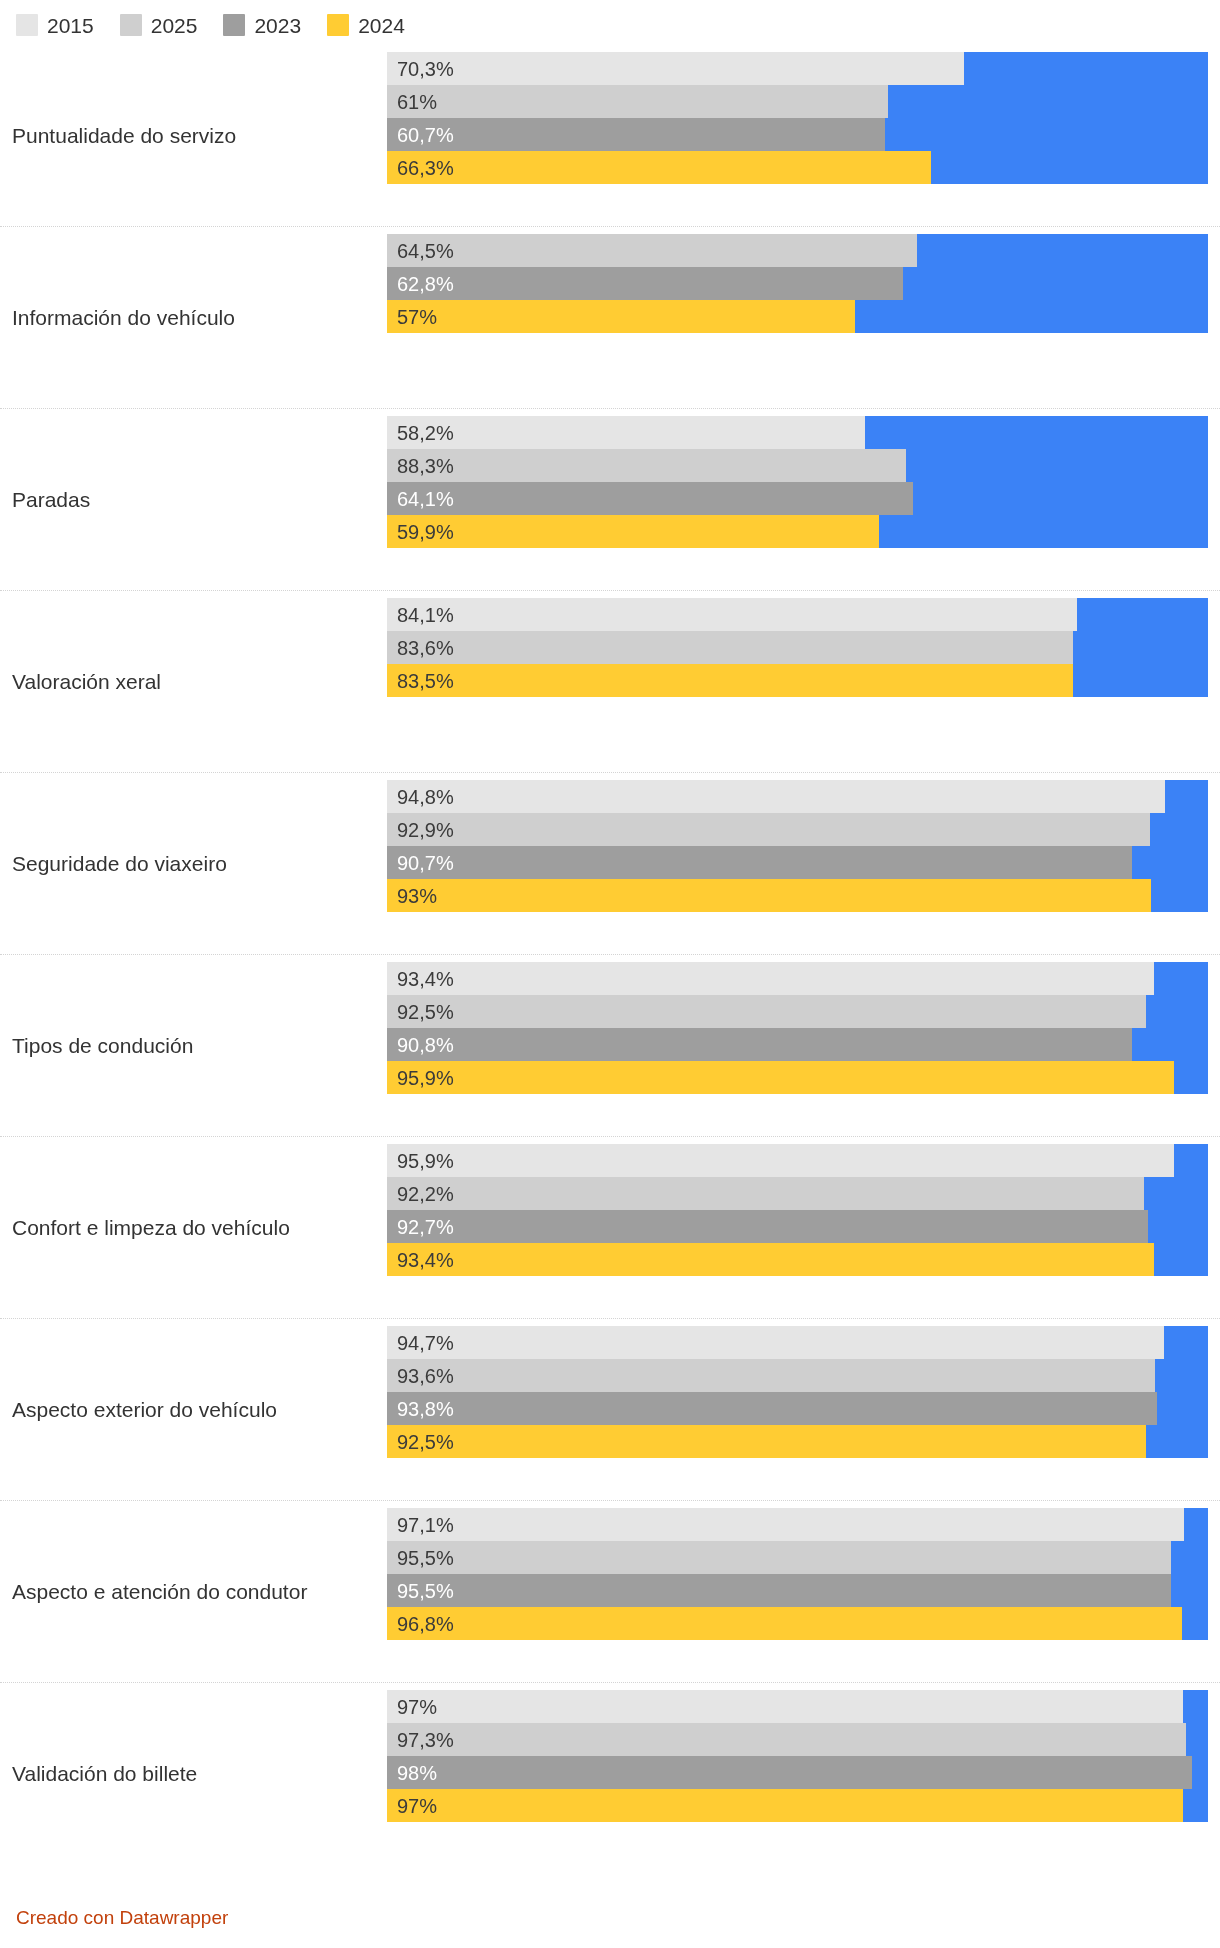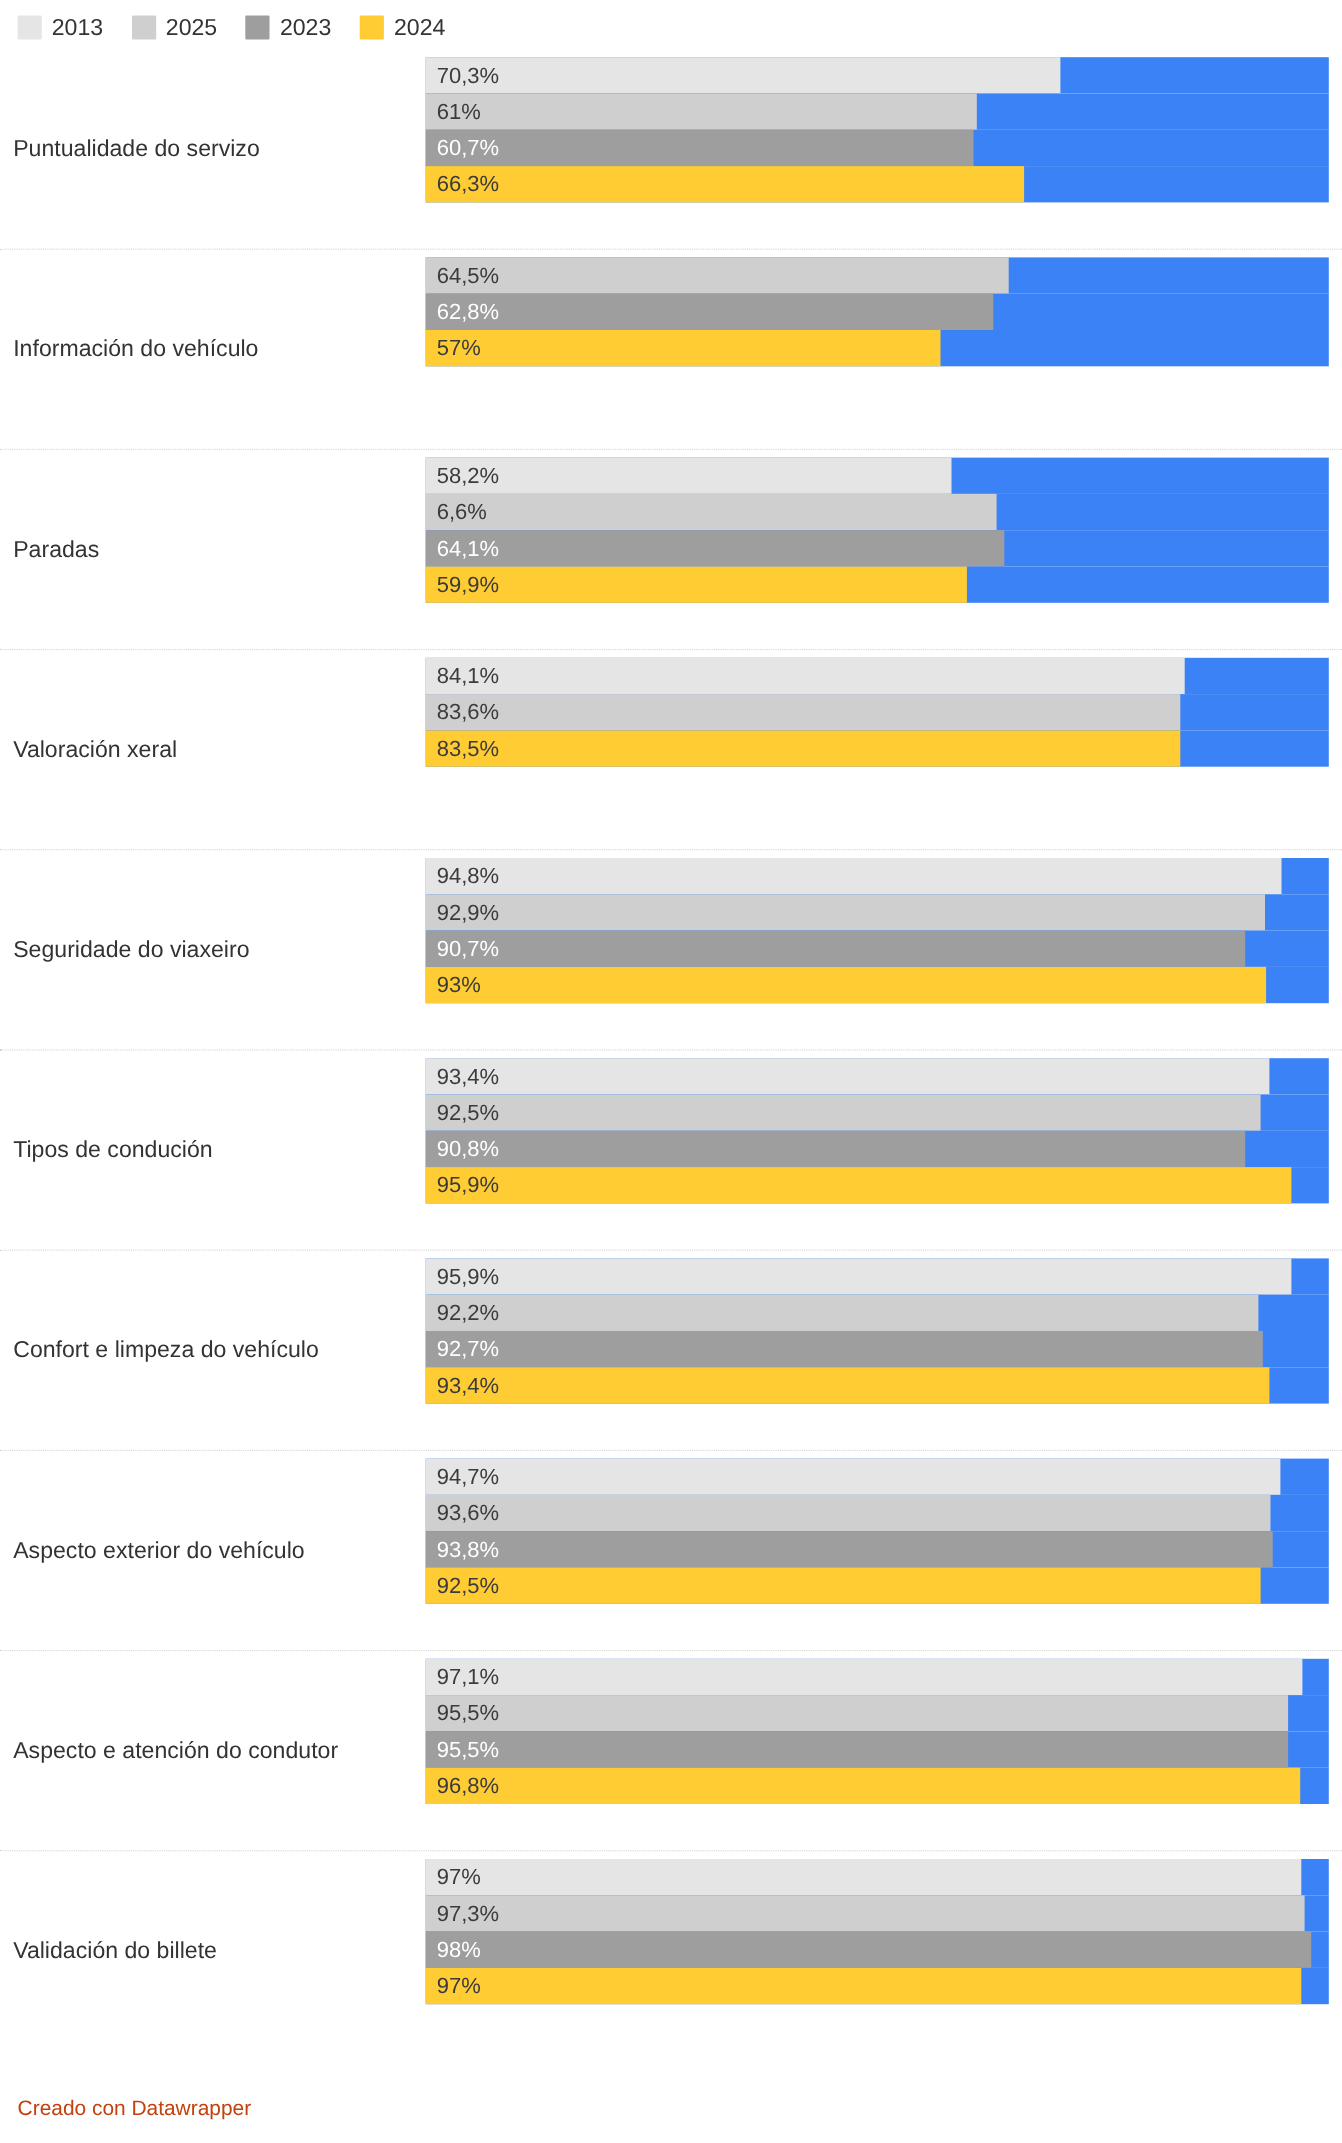--- a/index.html
+++ b/index.html
@@ -121,21 +121,21 @@
   }
 </style>
 </head>
 <body>
 
 <div id="chart-root">
 
   <div class="legend" id="legend">
       <div class="legend-item">
         <span class="legend-swatch" style="background: rgb(229, 229, 229);"></span>
-        <span class="legend-label">2013</span>
+        <span class="legend-label">2015</span>
       </div>
       <div class="legend-item">
         <span class="legend-swatch" style="background: rgb(207, 207, 207);"></span>
         <span class="legend-label">2025</span>
       </div>
       <div class="legend-item">
         <span class="legend-swatch" style="background: rgb(158, 158, 158);"></span>
         <span class="legend-label">2023</span>
       </div>
       <div class="legend-item">
@@ -185,21 +185,21 @@
       </div>
       <div class="group">
         <div class="group-label">Paradas</div>
         <div class="bars">
           <div class="bar-row">
             <div class="bar-fill" style="background: rgb(229, 229, 229); width: 58.2%;"></div>
             <div class="bar-value val-dark">58,2%</div>
           </div>
           <div class="bar-row">
             <div class="bar-fill" style="background: rgb(207, 207, 207); width: 63.2%;"></div>
-            <div class="bar-value val-dark">6,6%</div>
+            <div class="bar-value val-dark">88,3%</div>
           </div>
           <div class="bar-row">
             <div class="bar-fill" style="background: rgb(158, 158, 158); width: 64.1%;"></div>
             <div class="bar-value val-light">64,1%</div>
           </div>
           <div class="bar-row">
             <div class="bar-fill" style="background: rgb(255, 204, 51); width: 59.9%;"></div>
             <div class="bar-value val-dark">59,9%</div>
           </div>
         </div>

